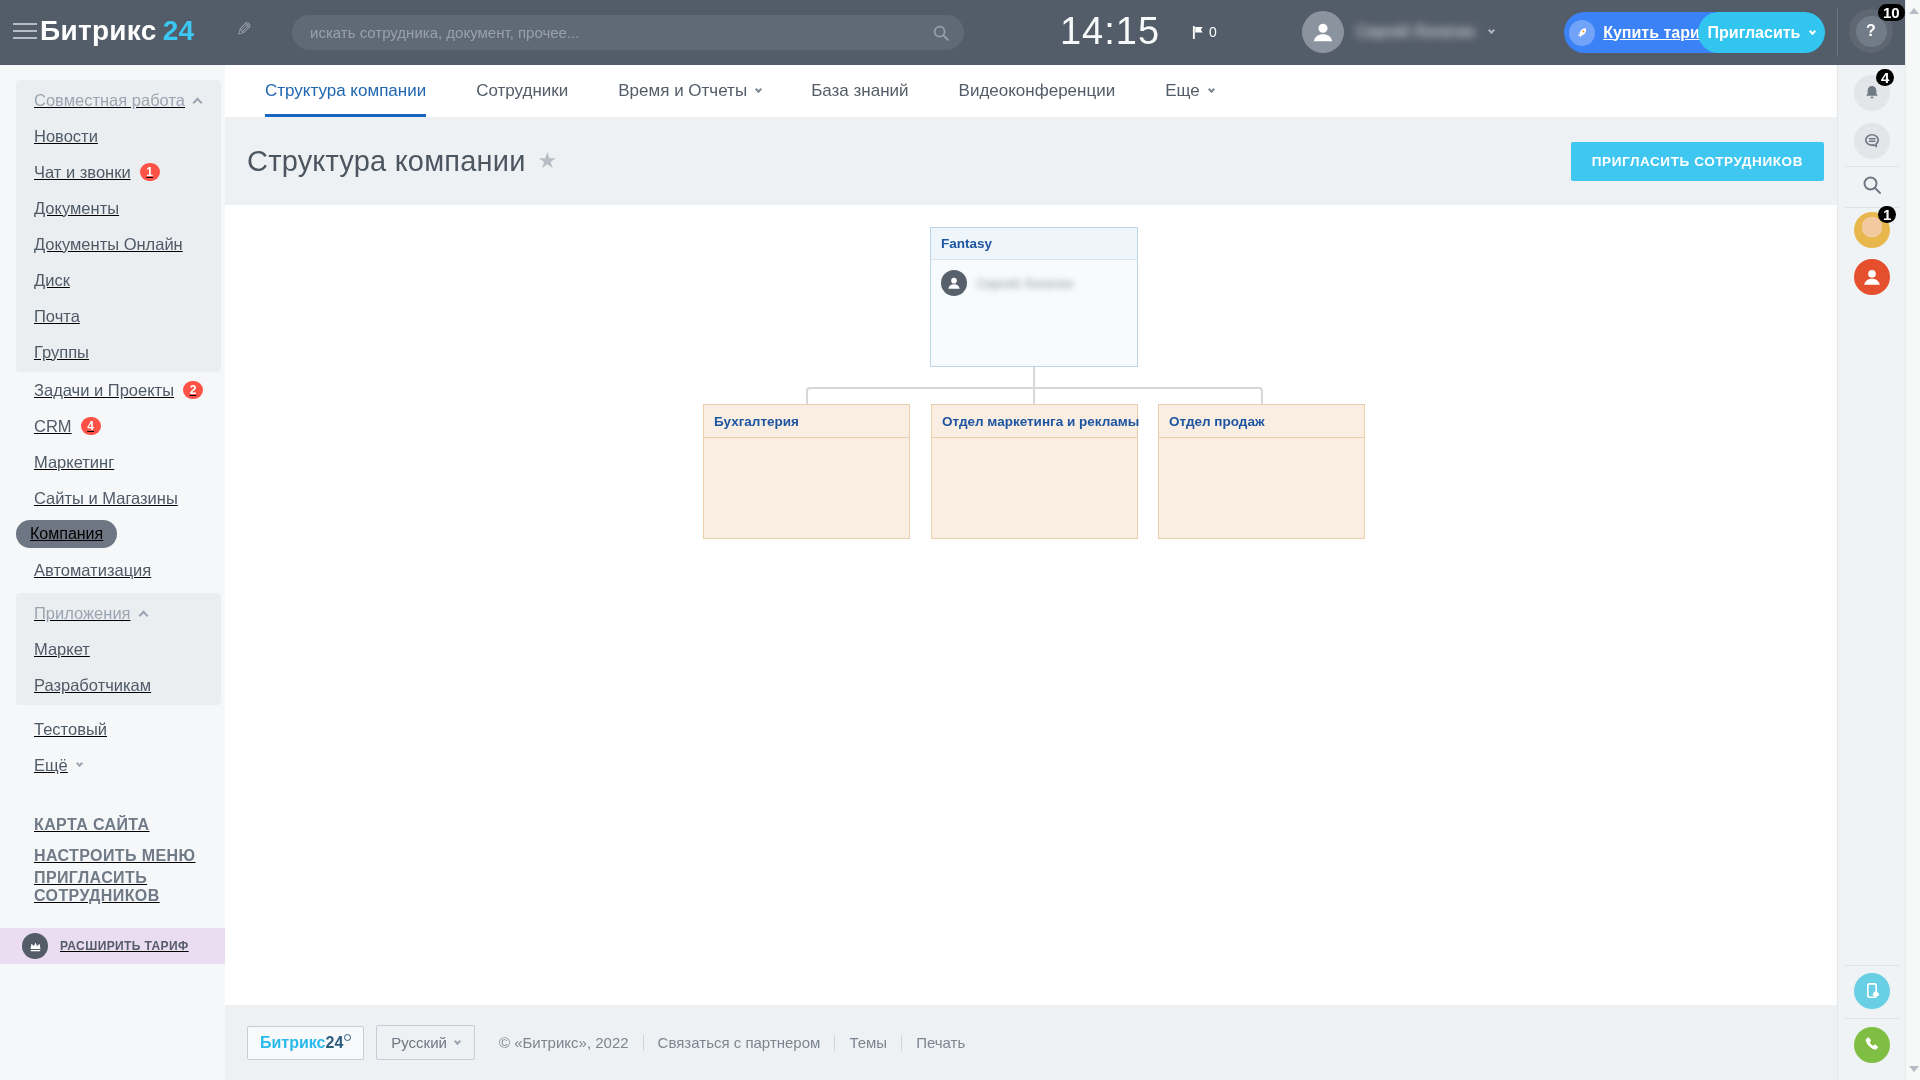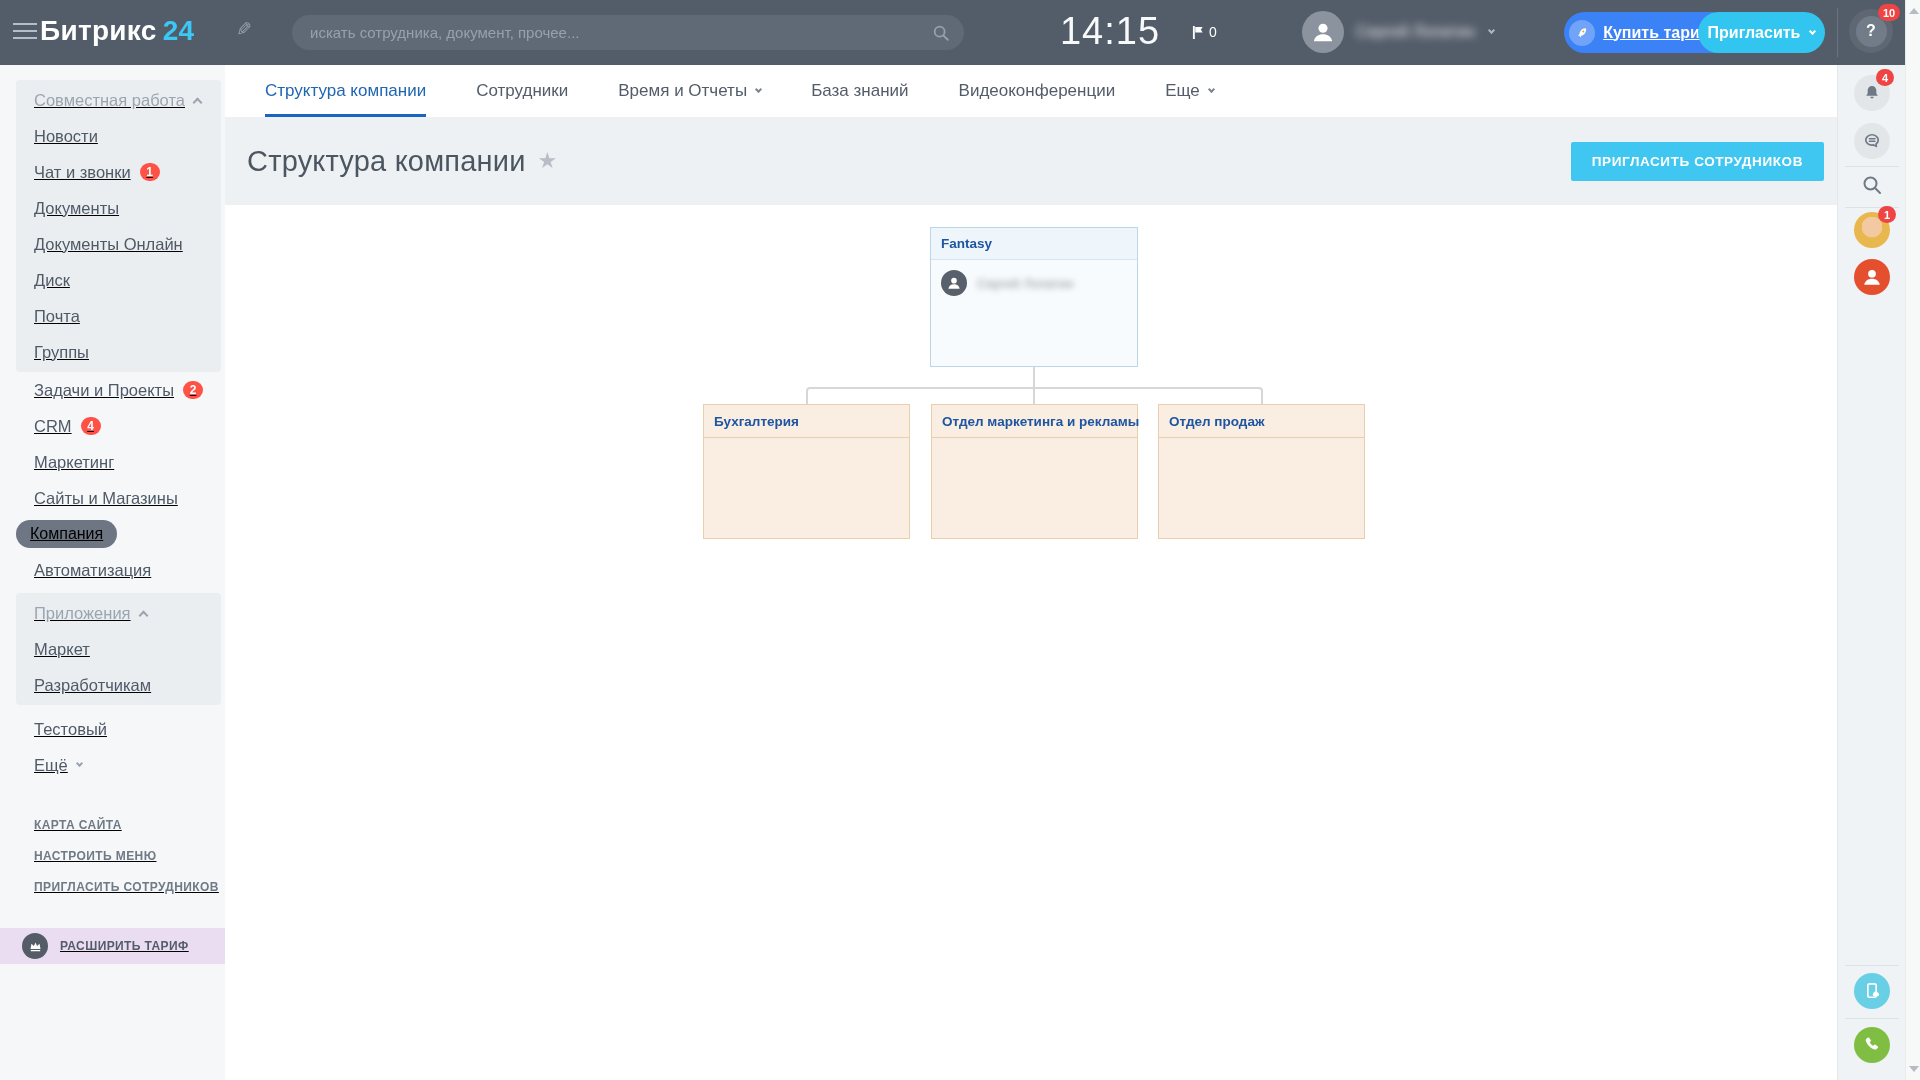--- a/index.html
+++ b/index.html
@@ -24,33 +24,33 @@
   .tb-avatar svg { width:26px; height:26px; fill:#fff; }
   .tb-user { position:absolute; left:1356px; top:23px; font-size:16px; color:#e7eaed; filter:blur(4px); max-width:118px; white-space:nowrap; overflow:hidden; }
   .tb-user-caret { position:absolute; left:1480px; top:28px; }
   .btn-pill { position:absolute; top:12px; height:41px; border:none; border-radius:21px; display:flex; align-items:center; justify-content:center; gap:8px; color:#fff; font-size:16px; font-weight:700; font-family:inherit; cursor:pointer; }
   .btn-buy { left:1564px; width:170px; background:#3b82f6;text-decoration:underline; }
   .rocket-circ { width:26px; height:26px; border-radius:50%; background:rgba(255,255,255,.28); display:flex; align-items:center; justify-content:center; }
   .btn-invite { left:1698px; width:127px; background:#31c5f0; }
   .tb-divider { position:absolute; left:1837px; top:8px; width:1px; height:49px; background:rgba(255,255,255,.14); }
   .help-wrap { position:absolute; left:1849px; top:9px; width:44px; height:44px; border-radius:50%; background:#5e6772; display:flex; align-items:center; justify-content:center; cursor:pointer; }
   .help-inner { width:31px; height:31px; border-radius:50%; background:#727c88; color:#fff; font-size:16px; font-weight:700; display:flex; align-items:center; justify-content:center; }
-  .badge-red { background:#ef4444; color:#fff; font-size:11px; font-weight:700; border-radius:9px; min-width:18px; height:17px; padding:0 5px; display:flex; align-items:center; justify-content:center; }
+  .badge-red { background:#000000; color:#fff; font-size:15px; font-weight:700; border-radius:9px; min-width:18px; height:17px; padding:0 5px; display:flex; align-items:center; justify-content:center; }
   .help-badge { position:absolute; left:1878px; top:4px; }
 
   
   .sidebar { position:absolute; left:0; top:65px; width:225px; height:1015px; background:#f6f7f9;text-decoration:underline; }
   .s-group { margin:15px 0 0 16px; width:205px; background:#ebeef1; border-radius:4px; padding:2px 0; }
   .s-row { height:36px; display:flex; align-items:center; padding-left:34px; font-size:16.5px; color:#4f5a67; cursor:pointer; white-space:nowrap; }
   .s-group .s-row { padding-left:18px; }
   .s-head { color:#9aa5b1; cursor:pointer; }
   .s-badge { margin-left:9px; background:#ff5247; color:#fff; font-size:12px; font-weight:700; border-radius:9px; min-width:20px; height:18px; padding:0 6px; display:flex; align-items:center; justify-content:center; }
   .s-sel-row { padding-left:16px; }
   .s-sel-pill { background:#6e7683; color:#000000; border-radius:15px; padding:5px 14px; font-size:16px; }
-  .s-util { height:31px; display:flex; align-items:center; padding-left:34px; font-size:12px; font-weight:700; letter-spacing:.4px; color:#6f7a86; cursor:pointer; }
+  .s-util { height:31px; display:flex; align-items:center; padding-left:34px; font-size:16px; font-weight:700; letter-spacing:.4px; color:#6f7a86; cursor:pointer; }
   .s-util-block { margin-top:26px; }
   .upgrade { margin-top:26px; height:36px; background:#eadcf1; display:flex; align-items:center; padding-left:22px; cursor:pointer; }
   .crown-circ { width:26px; height:26px; border-radius:50%; background:#545c68; display:flex; align-items:center; justify-content:center; }
   .crown-circ svg { width:15px; height:15px; fill:#fff; }
   .upgrade span.lbl { margin-left:12px; font-size:12px; font-weight:700; letter-spacing:.4px; color:#545c68; }
 
   .chv { display:inline-block; width:7px; height:7px; border-right:2px solid #9aa5b1; border-bottom:2px solid #9aa5b1; }
   .chv-up { transform:rotate(-135deg); margin-left:9px; margin-top:4px; }
   .chv-dn { transform:rotate(45deg); margin-left:9px; margin-bottom:3px; }
   .chv-sm { width:5px; height:5px; }
@@ -310,20 +310,34 @@
       <div class="hd">Бухгалтерия</div>
     </div>
     <div class="dept-box" style="left:706px">
       <div class="hd">Отдел маркетинга и рекламы</div>
     </div>
     <div class="dept-box" style="left:933px">
       <div class="hd">Отдел продаж</div>
     </div>
   </div>
 
+  <div class="footer">
+    <div class="f-logo"><span class="b">Битрикс</span><span class="n">24</span><span class="f-reg"></span></div>
+    <div class="f-lang">
+        <span>Русский</span>
+        <span class="chv chv-dn chv-sm" style="margin:0 0 2px 0"></span>
+      </div>
+    <div class="f-copy">© «Битрикс», 2022</div>
+    <div class="f-sep"></div>
+    <div class="f-link">Связаться с партнером</div>
+    <div class="f-sep"></div>
+    <div class="f-link">Темы</div>
+    <div class="f-sep"></div>
+    <div class="f-link">Печать</div>
+  </div>
 
   <div class="rail">
     <div class="rail-circ rc-gray" style="top:10px">
       <svg width="20" height="20" viewBox="0 0 24 24">
           <path d="M12 3.5c-3 0-5.2 2.3-5.2 5.2v3.8L5 15.2h14l-1.8-2.7V8.7c0-2.9-2.2-5.2-5.2-5.2z" fill="#6f7985"></path>
           <path d="M10 16.5a2 2 0 0 0 4 0z" fill="#6f7985"></path>
         </svg>
     </div>
     <div class="badge-red rail-badge" style="left:38px;top:4px">4</div>
     <div class="rail-circ rc-gray" style="top:58px">

